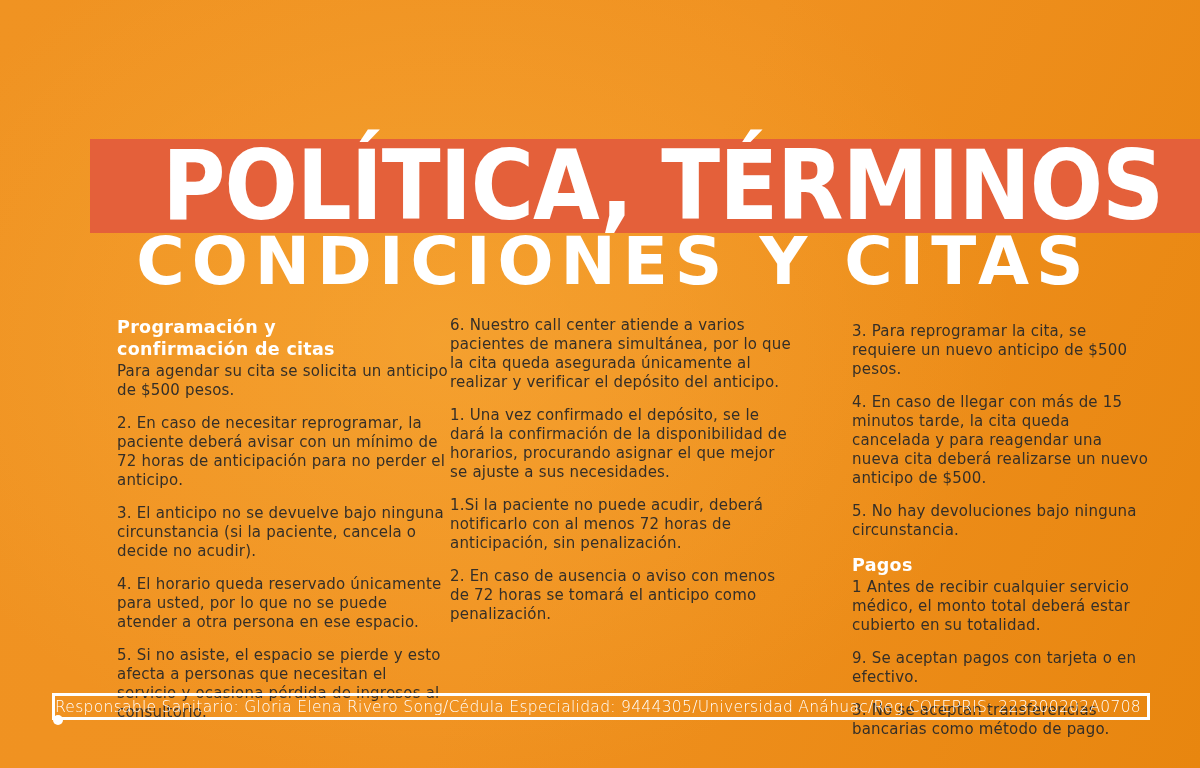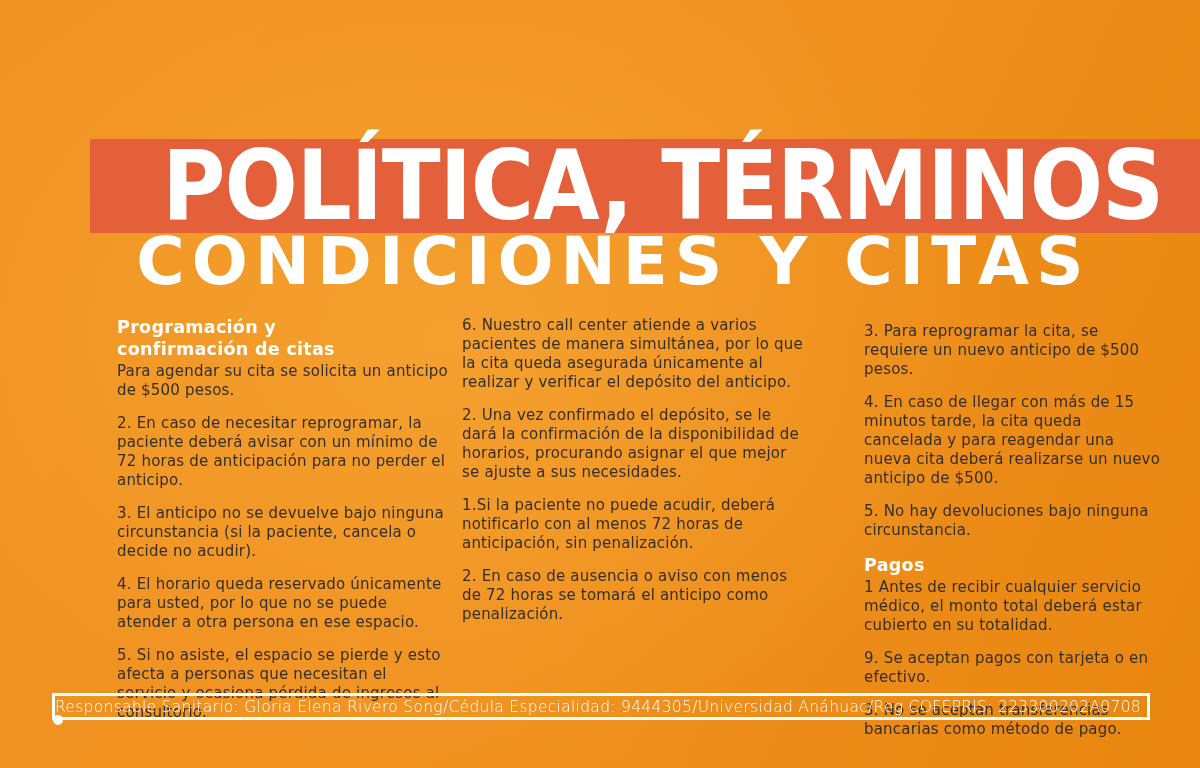--- a/index.html
+++ b/index.html
@@ -44,21 +44,21 @@
   }
 
   .columns {
     position: absolute;
     left: 117px; top: 316px;
     width: 1045px;
     display: flex;
   }
   .col { flex: none; }
   .col-1 { width: 333px; }
-  .col-2 { width: 345px; margin-left: 12px; }
+  .col-2 { width: 345px; }
   .col-3 { width: 298px; margin-left: 57px; padding-top: 6px; }
 
   .col p {
     font-size: 15px;
     line-height: 19px;
     letter-spacing: 0.2px;
     color: #352f28;
     margin: 0 0 14px 0;
   }
   .col h2 {
@@ -110,21 +110,21 @@
 confirmación de citas</h2>
     <p> Para agendar su cita se solicita un anticipo de $500 pesos.</p>
     <p>2. En caso de necesitar reprogramar, la paciente deberá avisar con un mínimo de 72 horas de anticipación para no perder el anticipo.</p>
     <p>3. El anticipo no se devuelve bajo ninguna circunstancia (si la paciente, cancela o decide no acudir).</p>
     <p>4. El horario queda reservado únicamente para usted, por lo que no se puede atender a otra persona en ese espacio.</p>
     <p>5. Si no asiste, el espacio se pierde y esto afecta a personas que necesitan el servicio y ocasiona pérdida de ingresos al consultorio.</p>
   </div>
 
   <div class="col col-2">
     <p>6. Nuestro call center atiende a varios pacientes de manera simultánea, por lo que la cita queda asegurada únicamente al realizar y verificar el depósito del anticipo.</p>
-    <p>2. Una vez confirmado el depósito, se le dará la confirmación de la disponibilidad de horarios, procurando asignar el que mejor se ajuste a sus necesidades.</p>
+    <p>1. Una vez confirmado el depósito, se le dará la confirmación de la disponibilidad de horarios, procurando asignar el que mejor se ajuste a sus necesidades.</p>
     <p>1.Si la paciente no puede acudir, deberá notificarlo con al menos 72 horas de anticipación, sin penalización.</p>
     <p>2. En caso de ausencia o aviso con menos de 72 horas se tomará el anticipo como penalización.</p>
   </div>
 
   <div class="col col-3">
     <p>3. Para reprogramar la cita, se requiere un nuevo anticipo de $500 pesos.</p>
     <p>4. En caso de llegar con más de 15 minutos tarde, la cita queda cancelada y para reagendar una nueva cita deberá realizarse un nuevo anticipo de $500.</p>
     <p>5. No hay devoluciones bajo ninguna circunstancia.</p>
     <h2 class="mid">Pagos</h2>
     <p>1 Antes de recibir cualquier servicio médico, el monto total deberá estar cubierto en su totalidad.</p>

